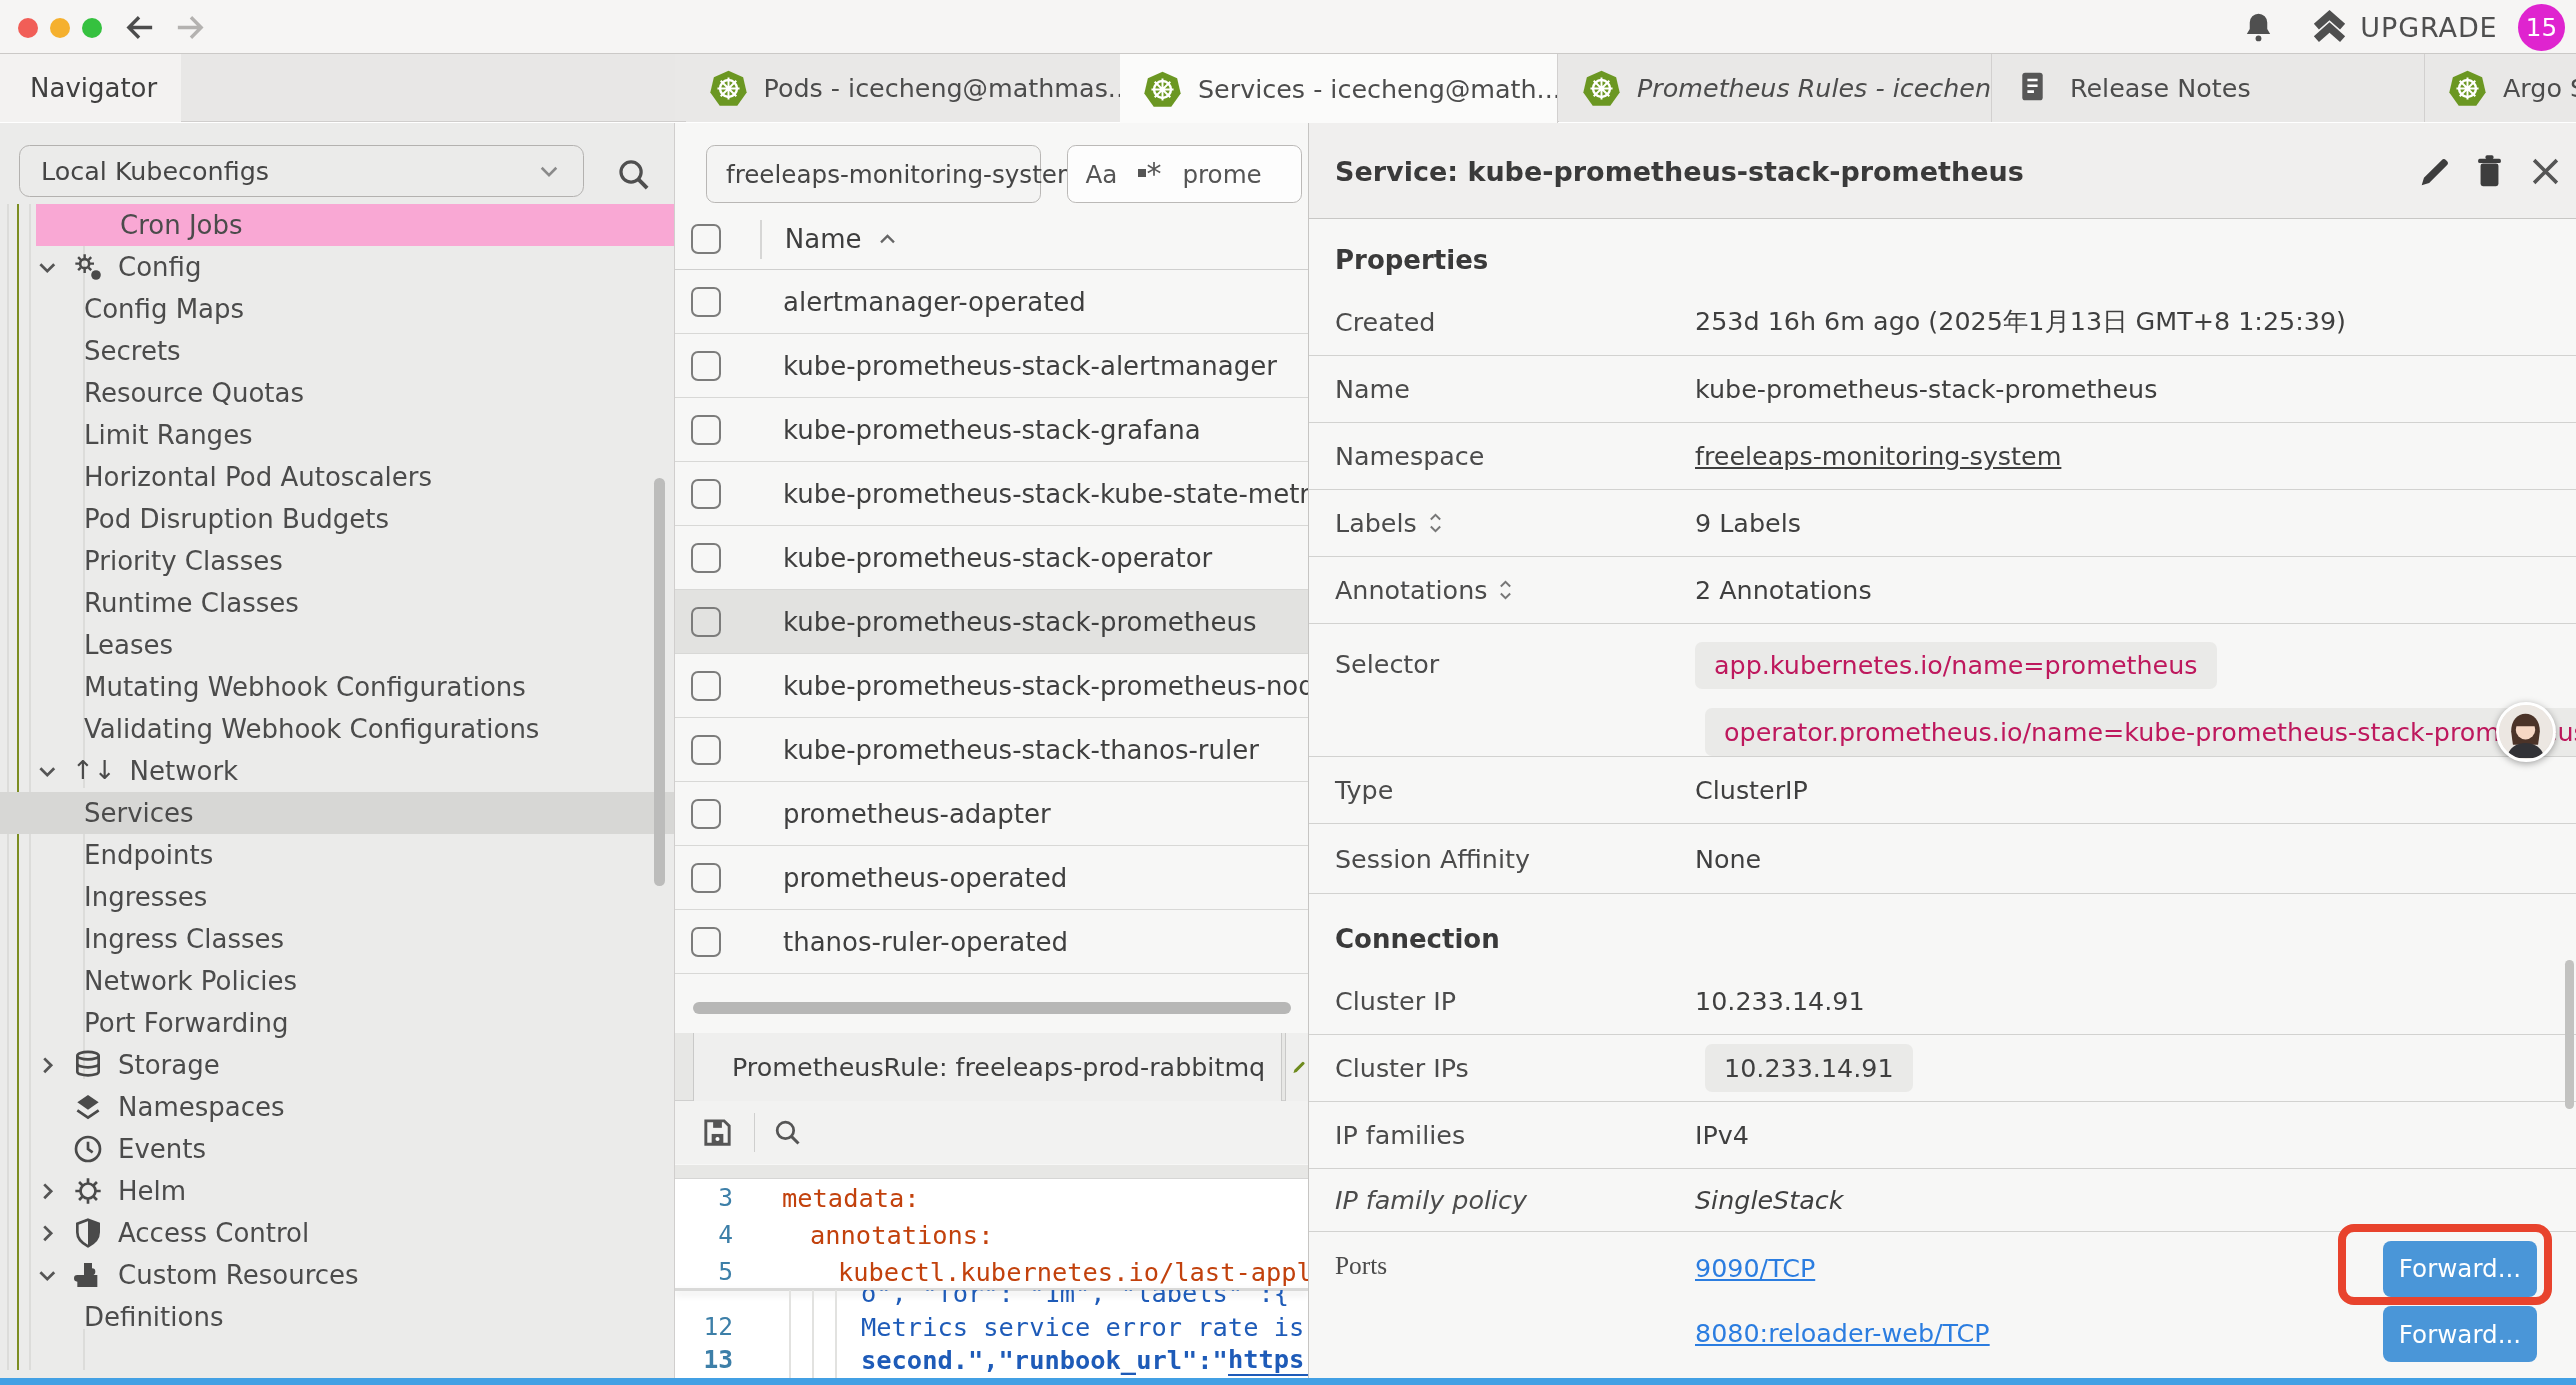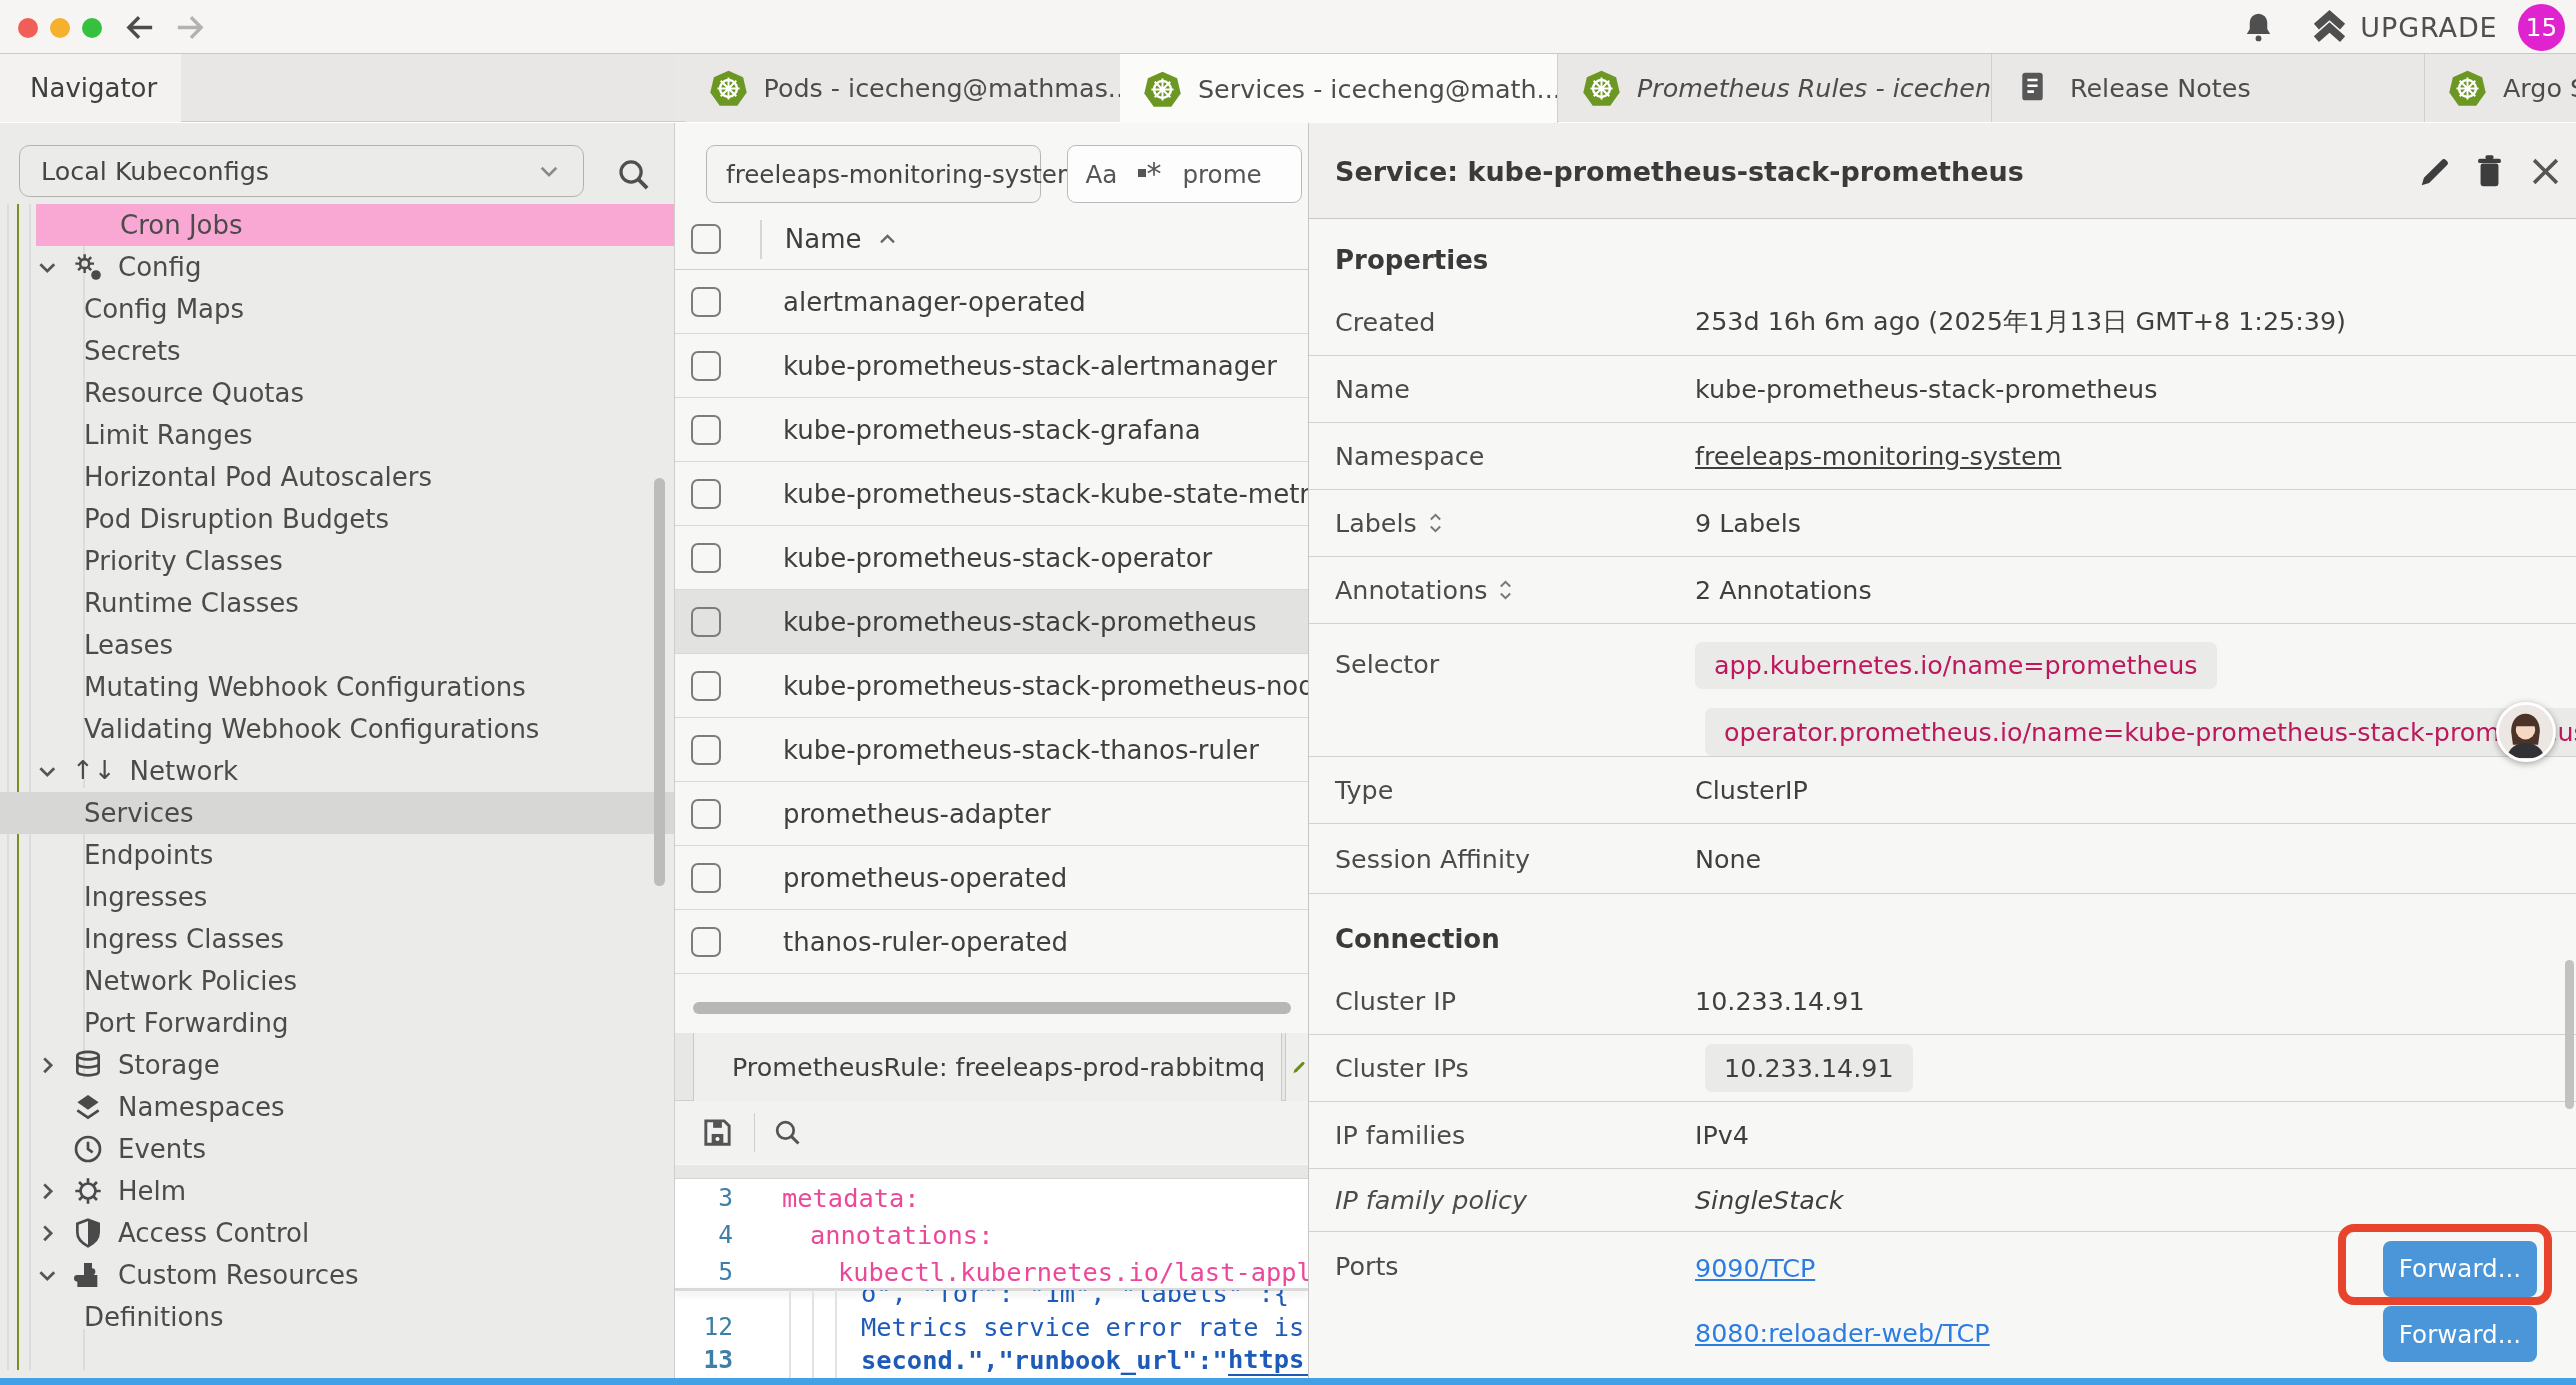--- a/index.html
+++ b/index.html
@@ -65,21 +65,21 @@
   .trow.sel { background:#e2e2e0; }
   #hscroll { position:absolute; left:17.5px; top:879px; width:598px; height:12.3px; background:#b7b7b6; border-radius:6.1px; }
   #edtabs { position:absolute; left:0; top:910px; width:633px; height:68px; background:#e7e7e5; border-bottom:1.8px solid #cfcfce; }
   .edtab { position:absolute; top:0; height:68px; background:#efefee; border-left:1.8px solid #c9c9c8; border-right:1.8px solid #c9c9c8; display:flex; align-items:center; gap:17.5px; padding:0 21px; font-size:25.4px; color:#3f3f3f; white-space:nowrap; overflow:hidden; }
   #edtoolbar { position:absolute; left:0; top:978px; width:633px; height:63px; background:#f2f2f1; display:flex; align-items:center; }
   #edtoolbar .sep { width:1.8px; height:39px; background:#cfcfce; margin:0 16px 0 19px; }
   #edband { position:absolute; left:0; top:1042px; width:633px; height:14px; background:#e7e7e5; border-bottom:1.8px solid #d6d6d5; }
   #editor { position:absolute; left:0; top:1056px; width:633px; height:207px; background:#ffffff; font-family:"DejaVu Sans Mono","Liberation Mono",monospace; font-size:25.4px; }
   .eline { position:absolute; left:0; width:633px; height:37px; display:flex; align-items:center; white-space:nowrap; }
   .eline .lnum { width:58px; text-align:right; color:#3d7fa8; flex:0 0 58px; font-size:24.6px; }
-  .tkey { color:#ec4899; }
+  .tkey { color:#c2410c; }
   .tstr { color:#1e5bb8; }
   .tlink { color:#1e5bb8; border-bottom:2.6px solid #1e5bb8; }
   #sticky-divider { position:absolute; left:0; top:109px; width:633px; height:2.6px; background:#d9d9d8; box-shadow:0 3.5px 7px rgba(0,0,0,.12); }
   #epartial { position:absolute; left:0; top:111px; width:633px; height:19px; overflow:hidden; }
   #epartial .inner { margin-top:-16px; }
   .eguide { position:absolute; width:1.8px; background:#e2e2e0; top:111px; height:96px; }
 
   
   #rightpanel { position:absolute; left:1308px; top:123px; width:1268px; height:1263px; background:#f7f7f6; border-left:1.8px solid #c6c5c3; }
   #dethead { position:absolute; left:0; top:0; width:1268px; height:96px; background:#f0efee; border-bottom:1.8px solid #c8c7c5; }
@@ -90,21 +90,21 @@
   .drow { position:relative; border-bottom:1.8px solid #d2d2d0; display:flex; align-items:center; font-size:25.4px; }
   .drow .dl { position:absolute; left:26px; display:flex; align-items:center; gap:8.8px; color:#4b4b4b; }
   .drow .dv { position:absolute; left:386px; color:#3f3f3f; white-space:nowrap; }
   .h76 { height:67px; } .h80 { height:70px; } .h72 { height:63px;font-style:italic; }
   .link { color:#2b7de0; text-decoration:underline; }
   .chip { display:inline-block; background:#eaeae8; border-radius:7px; padding:8.8px 19px; color:#be185d; font-size:25.4px; white-space:nowrap; }
   #selrow { height:133px; }
   #selrow .chip1 { position:absolute; left:386px; top:17.5px; }
   #selrow .chip2 { position:absolute; left:396px; top:84px; }
   #portsrow { height:156px; border-bottom:none; }
-  #portsrow .dl { top:19px; }
+  #portsrow .dl { top:19px;font-family:Liberation Serif, serif; }
   .portlink { position:absolute; left:386px; font-size:25.4px; }
   #port1 { top:21px; } #port2 { top:86px; }
   .fwdbtn { position:absolute; right:40px; width:154px; height:56px; background:#4a96d8; border:none; border-radius:8px; color:#fff; font-size:24.6px; font-family:inherit; }
   #fwd1 { top:8.8px; } #fwd2 { top:74px; }
   #redbox { position:absolute; left:1029px; top:1101px; width:214px; height:81px; border:8px solid #e8432d; border-radius:16px; z-index:20; }
   #avatar { position:absolute; left:1187px; top:579px; width:60px; height:60px; border-radius:50%; border:3.5px solid #fff; box-shadow:0 1.8px 7px rgba(0,0,0,.35); overflow:hidden; background:#e9e4df; }
   #det-scroll { position:absolute; left:1256px; top:837px; width:8.8px; height:149px; background:#c2c2c0; border-radius:4.4px; }
 
   #bluebar { position:absolute; left:0; top:1378px; width:2576px; height:7px; background:#43a0e4; z-index:60; }
   svg { display:block; }

